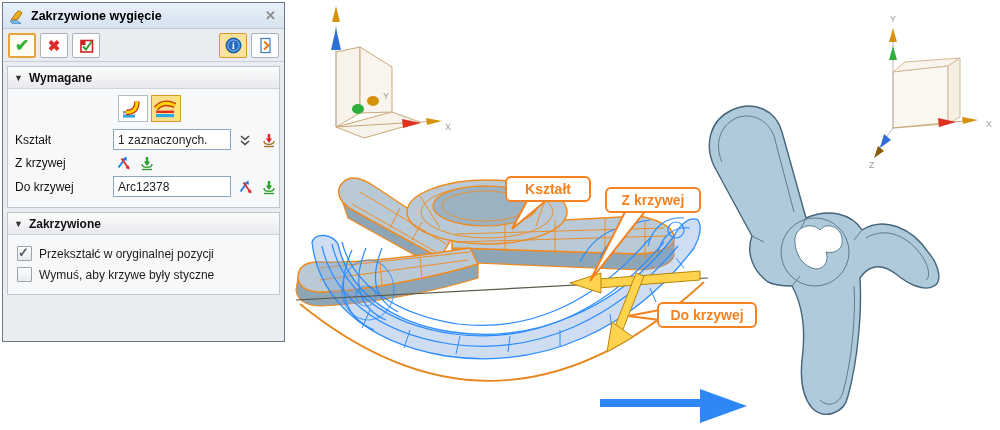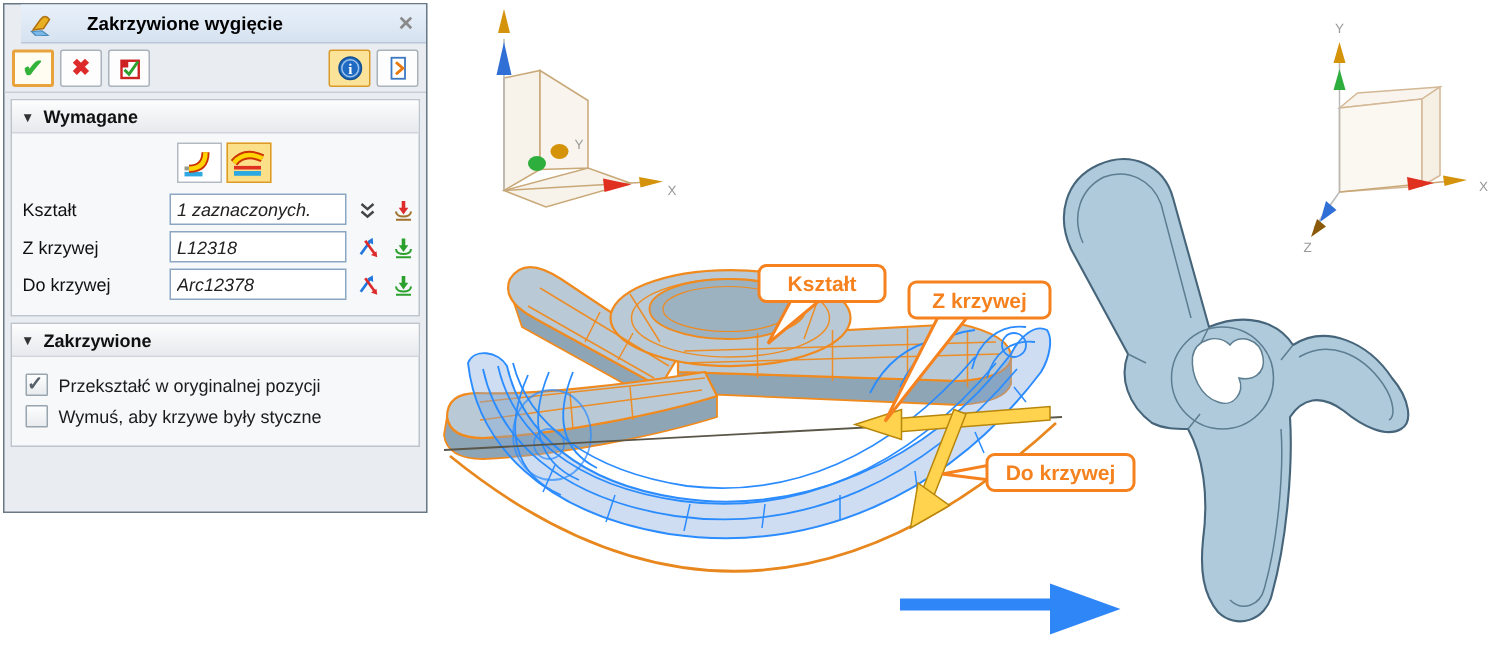--- a/index.html
+++ b/index.html
@@ -11,22 +11,22 @@
   }
   
   #viewport{position:absolute;left:0;top:0;width:1000px;height:430px;}
   
   .dialog{
     position:absolute;left:2px;top:2px;width:283px;height:340px;
     background:#e9edf2;border:1px solid #6a7886;box-sizing:border-box;
     font-size:12px;color:#111;z-index:5;
   }
   .titlebar{
-    height:25px;display:flex;align-items:center;gap:22px;padding:0 6px;
-    background:linear-gradient(#e9f1fa,#d6e2f0);border-bottom:1px solid #b9c7d8;margin-left:11px;
+    height:25px;display:flex;align-items:center;gap:6px;padding:0 6px;
+    background:linear-gradient(#e9f1fa,#d6e2f0);border-bottom:1px solid #b9c7d8;
   }
   .titlebar .title{font-weight:bold;font-size:12.5px;flex:1;color:#000;}
   .close-x{color:#8a8a8a;font-size:13px;font-weight:bold;cursor:pointer;padding:0 2px;}
   .toolbar{display:flex;align-items:center;gap:4px;padding:4px 5px 3px 5px;border-bottom:1px solid #c9ced6;}
   .tbtn{
     width:28px;height:25px;display:flex;align-items:center;justify-content:center;
     background:#fdfdfd;border:1px solid #aab2bc;border-radius:2px;box-sizing:border-box;cursor:pointer;
   }
   .tbtn.focused{border:2px solid #e8a33d;background:#fffdf2;}
   .tbtn.toggled{background:#fbe49a;border:1px solid #d89a28;}
@@ -47,21 +47,21 @@
   .bend-btn{
     width:30px;height:27px;display:flex;align-items:center;justify-content:center;
     background:#fff;border:1px solid #b4bac2;box-sizing:border-box;cursor:pointer;
   }
   .bend-btn.selected{background:#fbdf89;border:1px solid #dd9a28;}
   
   .frow{display:flex;align-items:center;margin:4px 0;gap:4px;}
   .frow .flabel{width:94px;flex:none;}
   .frow input{
     width:108px;height:19px;border:1px solid #8aa6c2;background:#fff;
-    font-family:"Liberation Sans",sans-serif;font-size:12px;color:#222;padding:0 4px;font-style:italic;
+    font-family:"Liberation Sans",sans-serif;font-size:12px;color:#222;padding:0 4px;
   }
   .mini{width:20px;height:18px;display:flex;align-items:center;justify-content:center;cursor:pointer;flex:none;}
   
   .cbrow{display:flex;align-items:flex-end;gap:7px;margin:6px 2px;}
   .cb{
     width:13px;height:13px;flex:none;border:1px solid #98a4ae;border-radius:1px;
     background:linear-gradient(#fdfdfd,#e8ecef);position:relative;cursor:pointer;
   }
   .cb.checked::after{
     content:"✓";position:absolute;left:0px;top:-2px;color:#55606b;font-size:13px;font-weight:bold;
@@ -295,21 +295,20 @@
           <svg width="16" height="16" viewBox="0 0 16 16">
             <path d="M3,9 C3,13.5 13,13.5 13,9" fill="none" stroke="#a0722d" stroke-width="1.4"></path>
             <line x1="3" y1="14.5" x2="13" y2="14.5" stroke="#a0722d" stroke-width="1.4"></line>
             <polygon points="8,11 4.8,6.5 6.8,6.5 6.8,2 9.2,2 9.2,6.5 11.2,6.5" fill="#dd2a2a"></polygon>
           </svg>
         </span>
       </div>
 
       <div class="frow">
         <span class="flabel">Z krzywej</span>
-        <input type="text" value="L12318" style="">
         <span class="mini">
           <svg width="16" height="16" viewBox="0 0 16 16">
             <line x1="3.5" y1="12.5" x2="10" y2="3.5" stroke="#2277dd" stroke-width="1.8"></line>
             <polygon points="11.5,1.5 11.8,6 7.8,3.8" fill="#2277dd"></polygon>
             <line x1="6.5" y1="3.5" x2="13" y2="12.5" stroke="#dd2a2a" stroke-width="1.8"></line>
             <polygon points="14.5,14.5 10.3,13 14,10.5" fill="#dd2a2a"></polygon>
           </svg>
         </span>
         <span class="mini">
           <svg width="16" height="16" viewBox="0 0 16 16">

